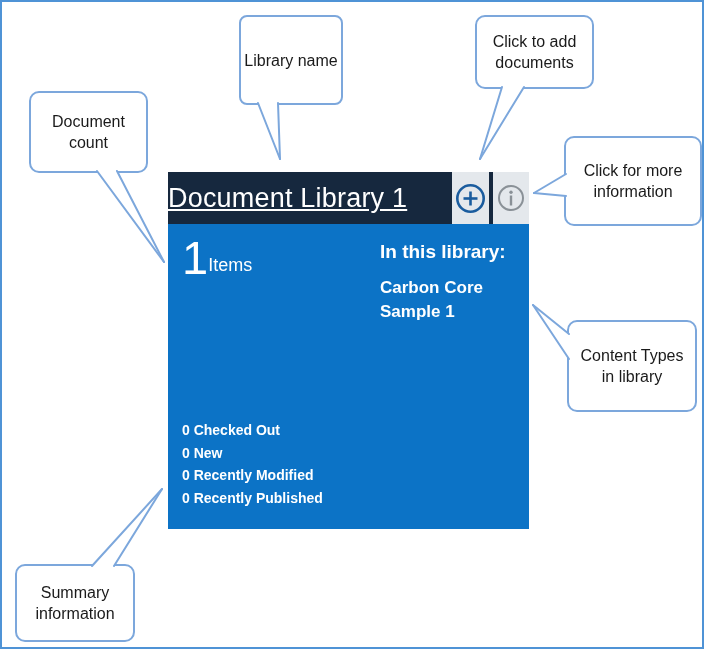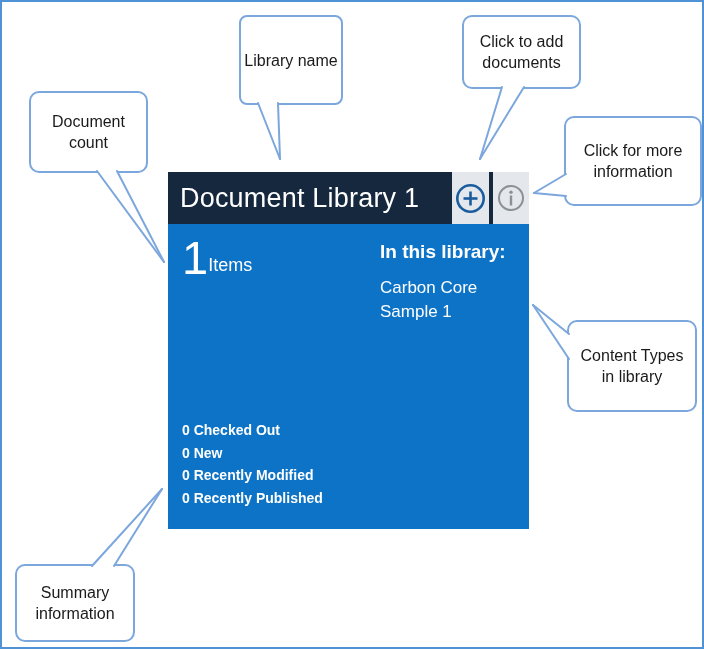--- a/index.html
+++ b/index.html
@@ -26,23 +26,23 @@
     position: relative;
     width: 100%; height: 52px;
     background: #16283e;
     display: flex;
     align-items: center;
   }
   .tile-title {
     color: #ffffff;
     font-size: 27px;
     font-weight: 400;
-    padding-left: 12px;
     letter-spacing: 0.2px;
     white-space: nowrap;
+    text-decoration: underline;
   }
   .hdr-buttons {
     position: absolute;
     right: 0; top: 0;
     height: 52px;
     display: flex;
     gap: 4px;
   }
   .hdr-btn {
     border: none;
@@ -85,21 +85,21 @@
     right: 6px;
   }
   .inlib-head {
     font-size: 19px;
     font-weight: 700;
     margin-bottom: 13px;
     white-space: nowrap;
   }
   .ct-line {
     font-size: 17px;
-    font-weight: 400;
+    font-weight: 700;
     line-height: 24px;
     white-space: nowrap;
   }
   .summary {
     position: absolute;
     left: 14px; bottom: 20px;
   }
   .summary-line {
     font-size: 14px;
     font-weight: 600;
@@ -118,22 +118,22 @@
     align-items: center;
     justify-content: center;
     z-index: 5;
     color: #1a1a1a;
     font-size: 16px;
     line-height: 21px;
     text-align: center;
   }
   .callout-doc-count   { left: 27px;  top: 89px;  width: 119px; height: 82px; justify-content: center; }
   .callout-lib-name    { left: 237px; top: 13px;  width: 104px; height: 90px; border-radius: 8px; }
-  .callout-click-add   { left: 460px; top: 13px;  width: 119px; height: 74px; text-align: center; }
-  .callout-click-info  { left: 562px; top: 114px; width: 138px; height: 90px; }
+  .callout-click-add   { left: 473px; top: 13px;  width: 119px; height: 74px; text-align: center; }
+  .callout-click-info  { left: 562px; top: 134px; width: 138px; height: 90px; }
   .callout-content     { left: 565px; top: 318px; width: 130px; height: 92px; }
   .callout-summary     { left: 13px;  top: 562px; width: 120px; height: 78px; }
 
   
   .tails {
     position: absolute;
     left: 0; top: 0;
     width: 704px; height: 649px;
     z-index: 6;
     pointer-events: none;

